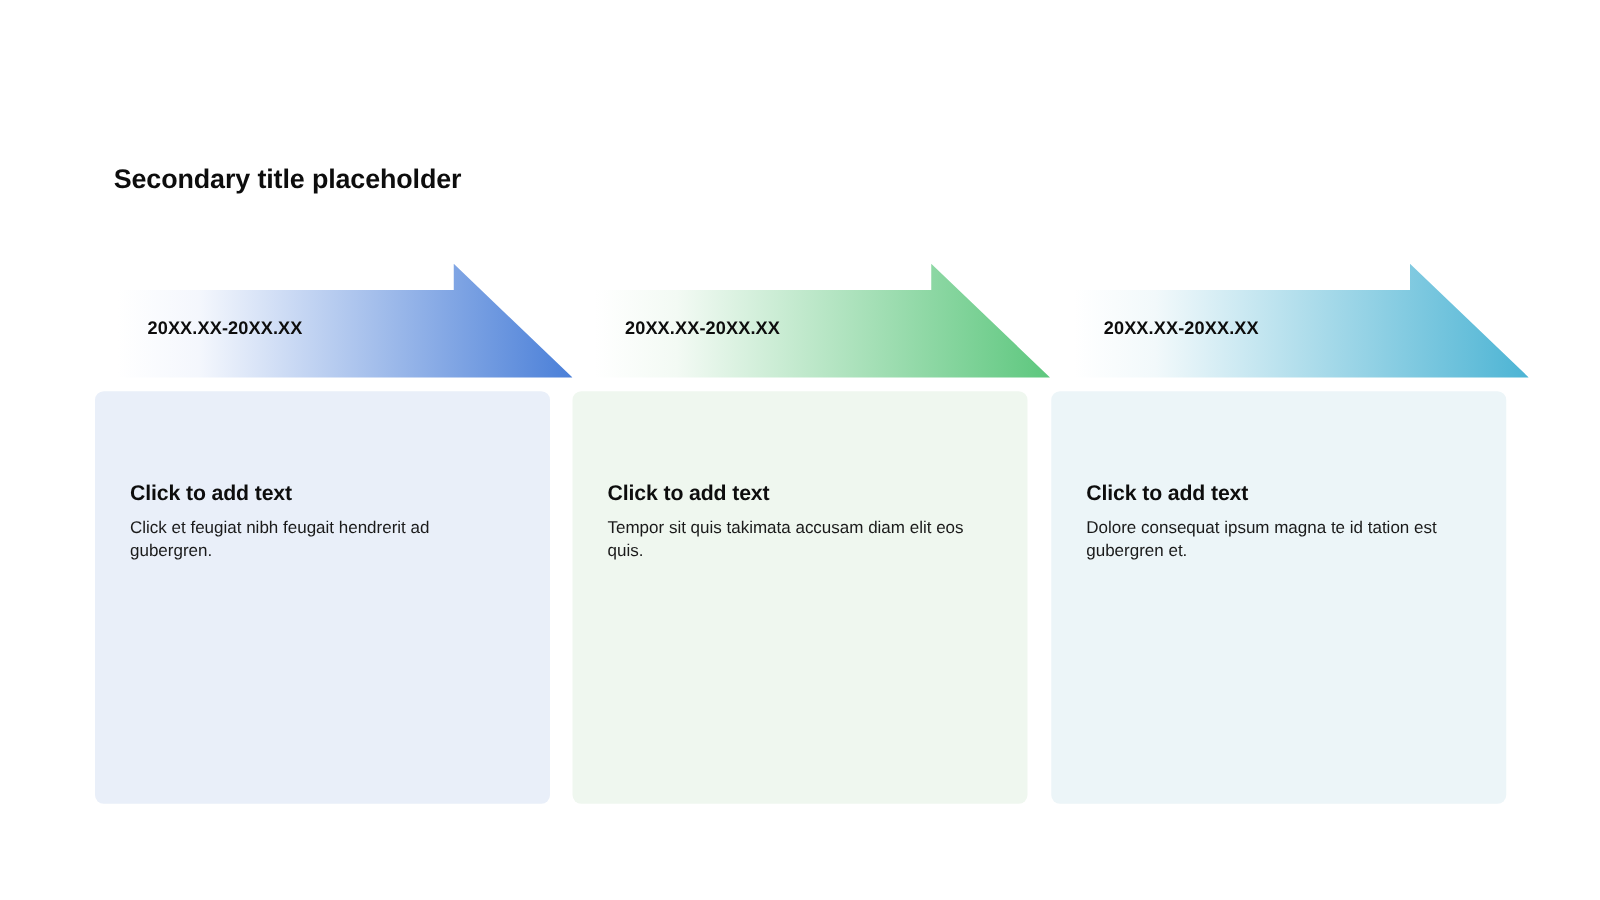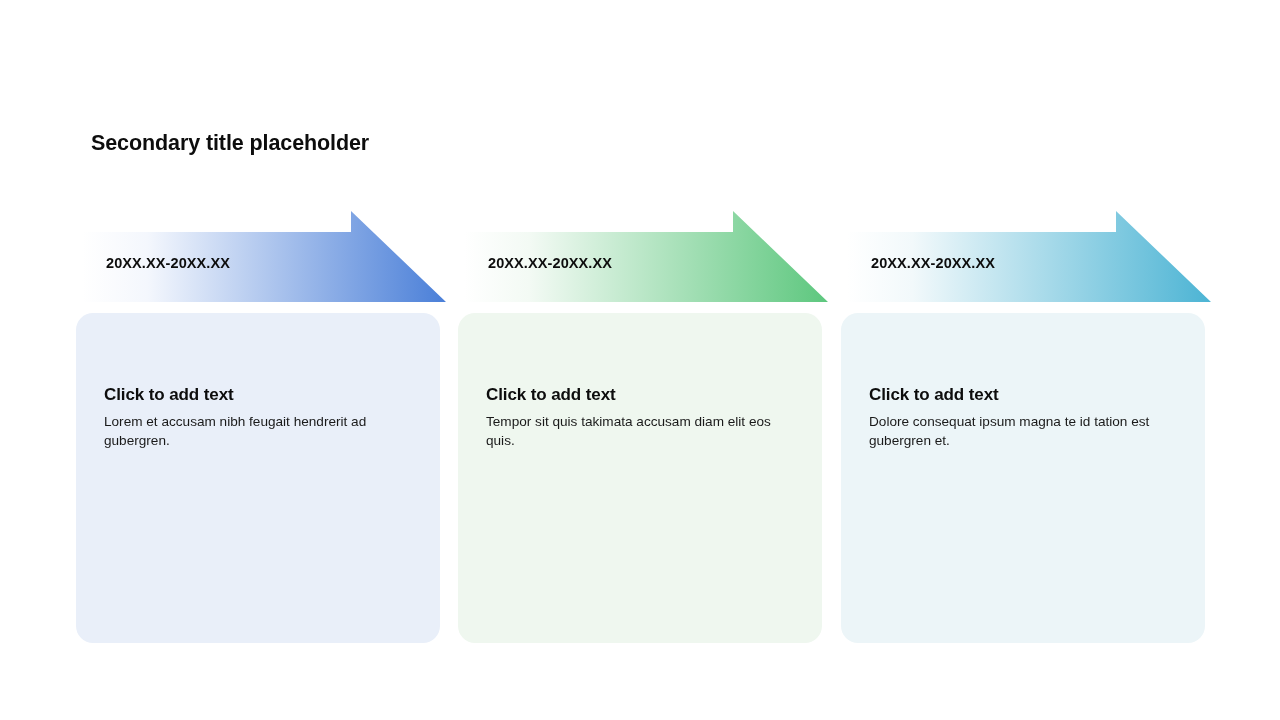--- a/index.html
+++ b/index.html
@@ -43,21 +43,21 @@
     width: 364px;
     height: 432px;
   }
   .column.col-0 { left: 76px; }
   .column.col-1 { left: 458px; }
   .column.col-2 { left: 841px; }
 
   
   .arrow-banner {
     position: absolute;
-    left: 6px;
+    left: 18px;
     top: 0;
     width: 364px;
     height: 92px;
   }
   .arrow-banner svg {
     display: block;
     width: 364px;
     height: 92px;
   }
   .arrow-label {
@@ -71,21 +71,21 @@
     white-space: nowrap;
   }
 
   
   .card {
     position: absolute;
     left: 0;
     top: 102px;
     width: 364px;
     height: 330px;
-    border-radius: 17px;
+    border-radius: 7px;
     box-sizing: border-box;
     padding: 72px 28px 0 28px;
   }
   .card-heading {
     font-size: 17px;
     font-weight: bold;
     color: #0d0d0d;
     margin: 0 0 7px 0;
     letter-spacing: -0.1px;
   }
@@ -113,21 +113,21 @@
             <stop offset="18%" stop-color="#f4f7fd"></stop>
             <stop offset="100%" stop-color="#4a7fd8"></stop>
           </linearGradient>
         </defs>
         <path d="M 0,21 L 269,21 L 269,0 L 364,91 L 0,91 Z" fill="url(#grad0)"></path>
       </svg>
       <div class="arrow-label">20XX.XX-20XX.XX</div>
     </div>
     <div class="card" style="background:#e9eff9">
       <div class="card-heading">Click to add text</div>
-      <div class="card-body">Lorem et accusam nibh feugait hendrerit ad gubergren.</div>
+      <div class="card-body">Click et feugiat nibh feugait hendrerit ad gubergren.</div>
     </div>
   </div>
 
   <div class="column col-1">
     <div class="arrow-banner">
       <svg viewBox="0 0 364 92" preserveAspectRatio="none">
         <defs>
           <linearGradient id="grad1" x1="0" y1="0" x2="1" y2="0">
             <stop offset="0%" stop-color="#ffffff"></stop>
             <stop offset="18%" stop-color="#f3faf4"></stop>

